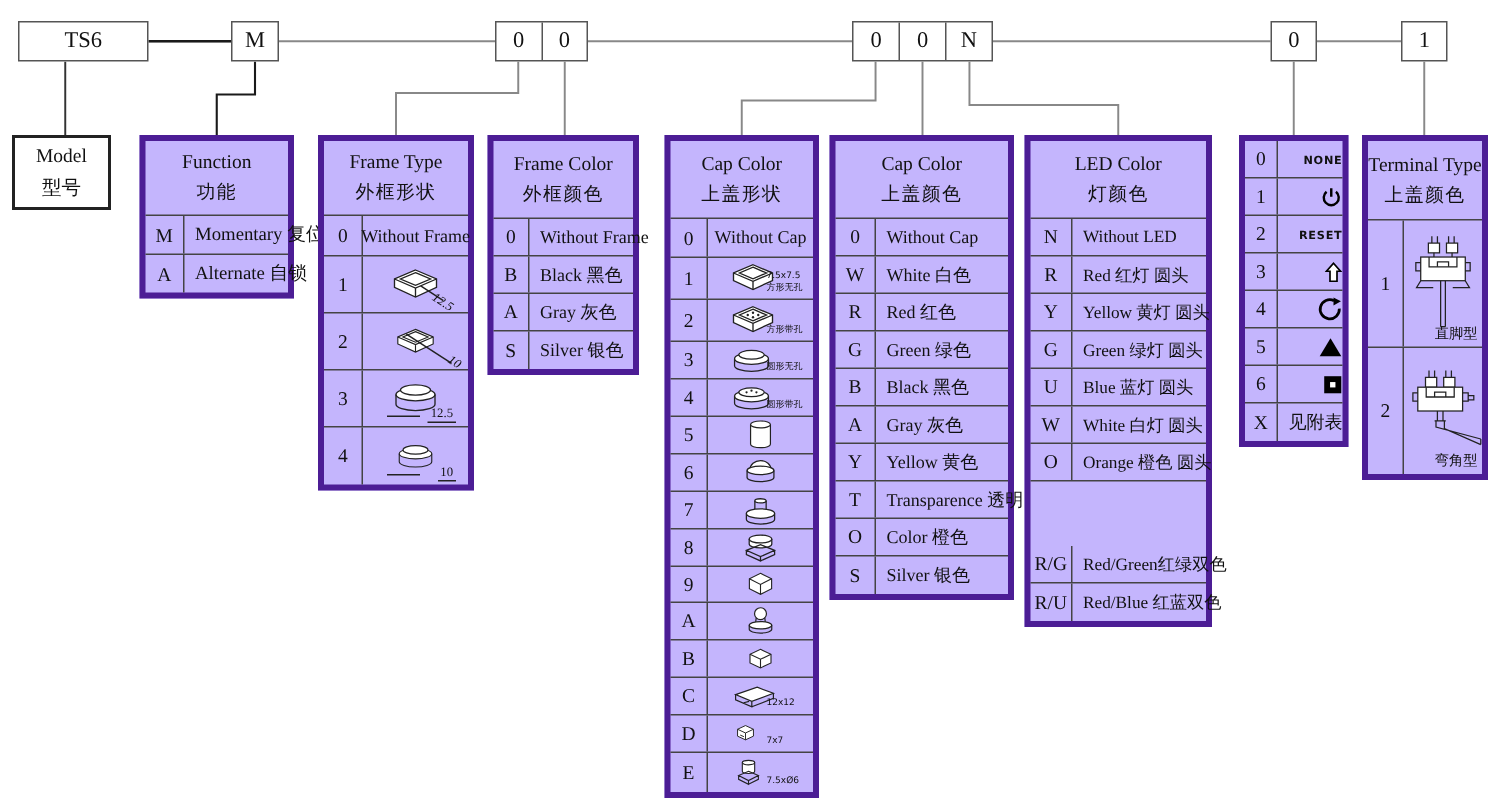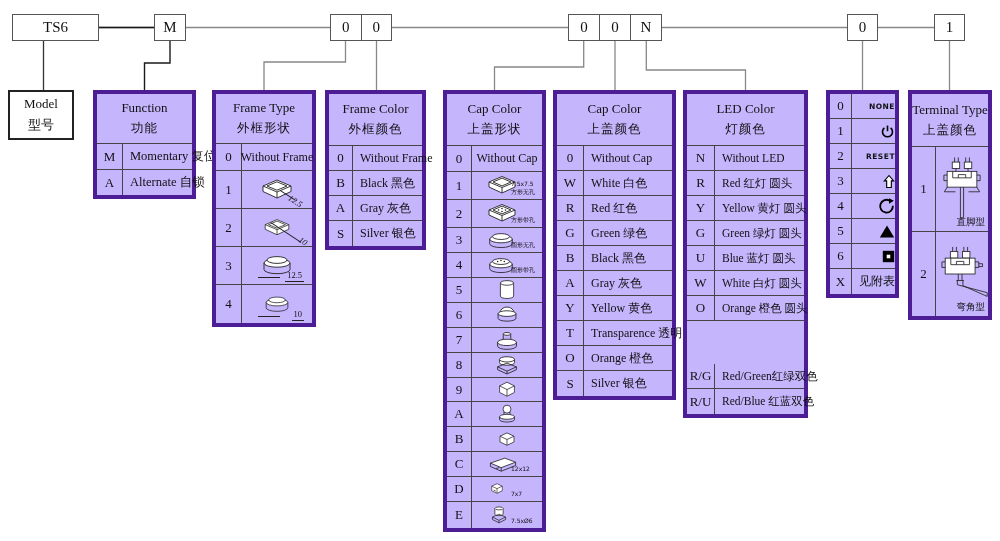--- a/index.html
+++ b/index.html
@@ -470,21 +470,21 @@
       </div>
       <div class="tbl-row" style="height: 25px;">
         <div class="code" style="width: 27px;">T</div>
         <div class="val">
           <span>Transparence 透明</span>
         </div>
       </div>
       <div class="tbl-row" style="height: 25px;">
         <div class="code" style="width: 27px;">O</div>
         <div class="val">
-          <span>Orange 橙色</span>
+          <span>Color 橙色</span>
         </div>
       </div>
       <div class="tbl-row" style="height: 25px;">
         <div class="code" style="width: 27px;">S</div>
         <div class="val">
           <span>Silver 银色</span>
         </div>
       </div>
     </div>
     <div class="tbl tbl-led_color" style="left: 683px; top: 90px; width: 125px;">

